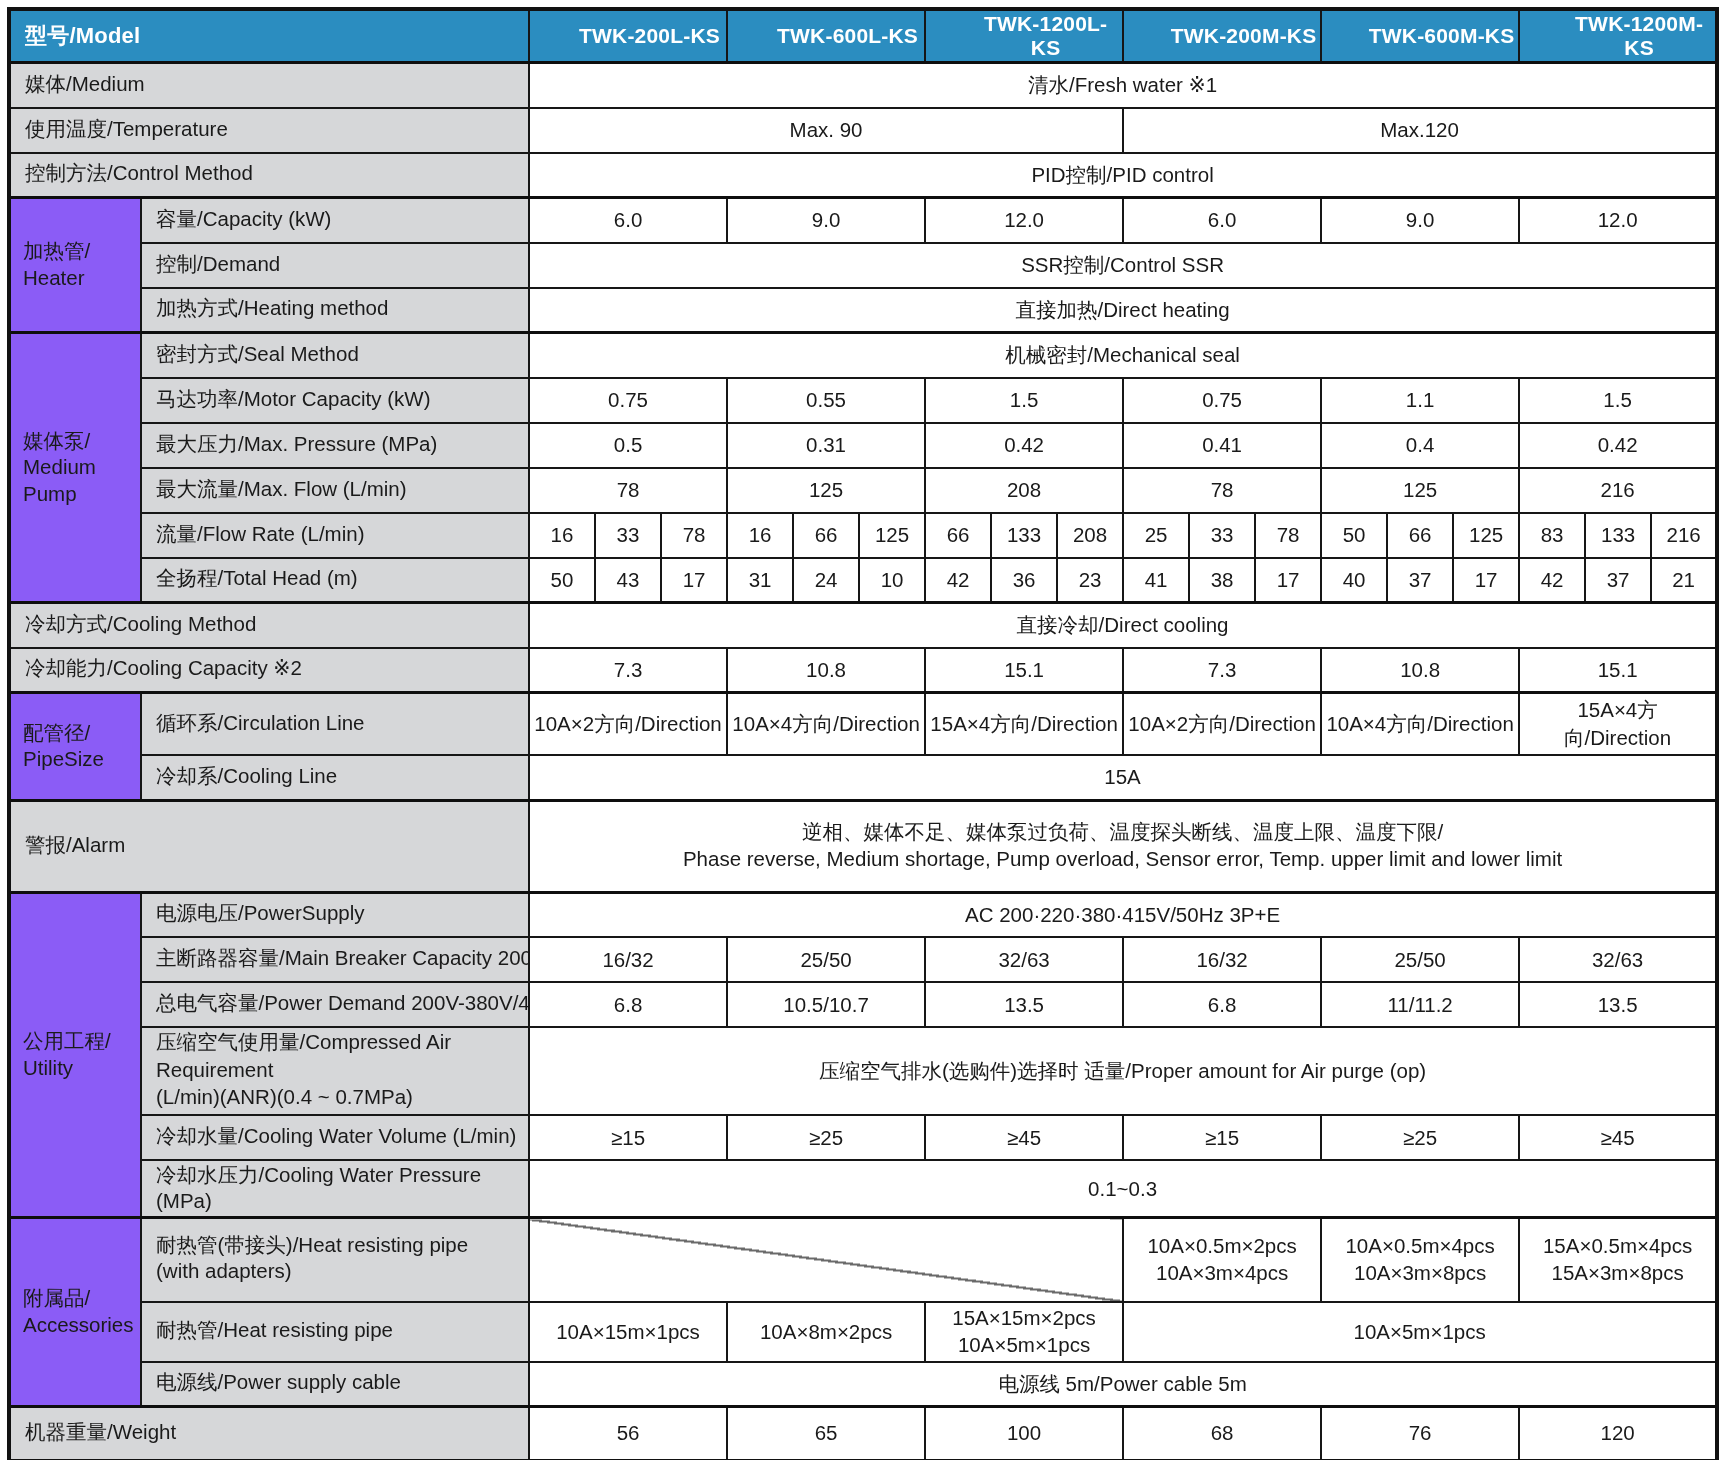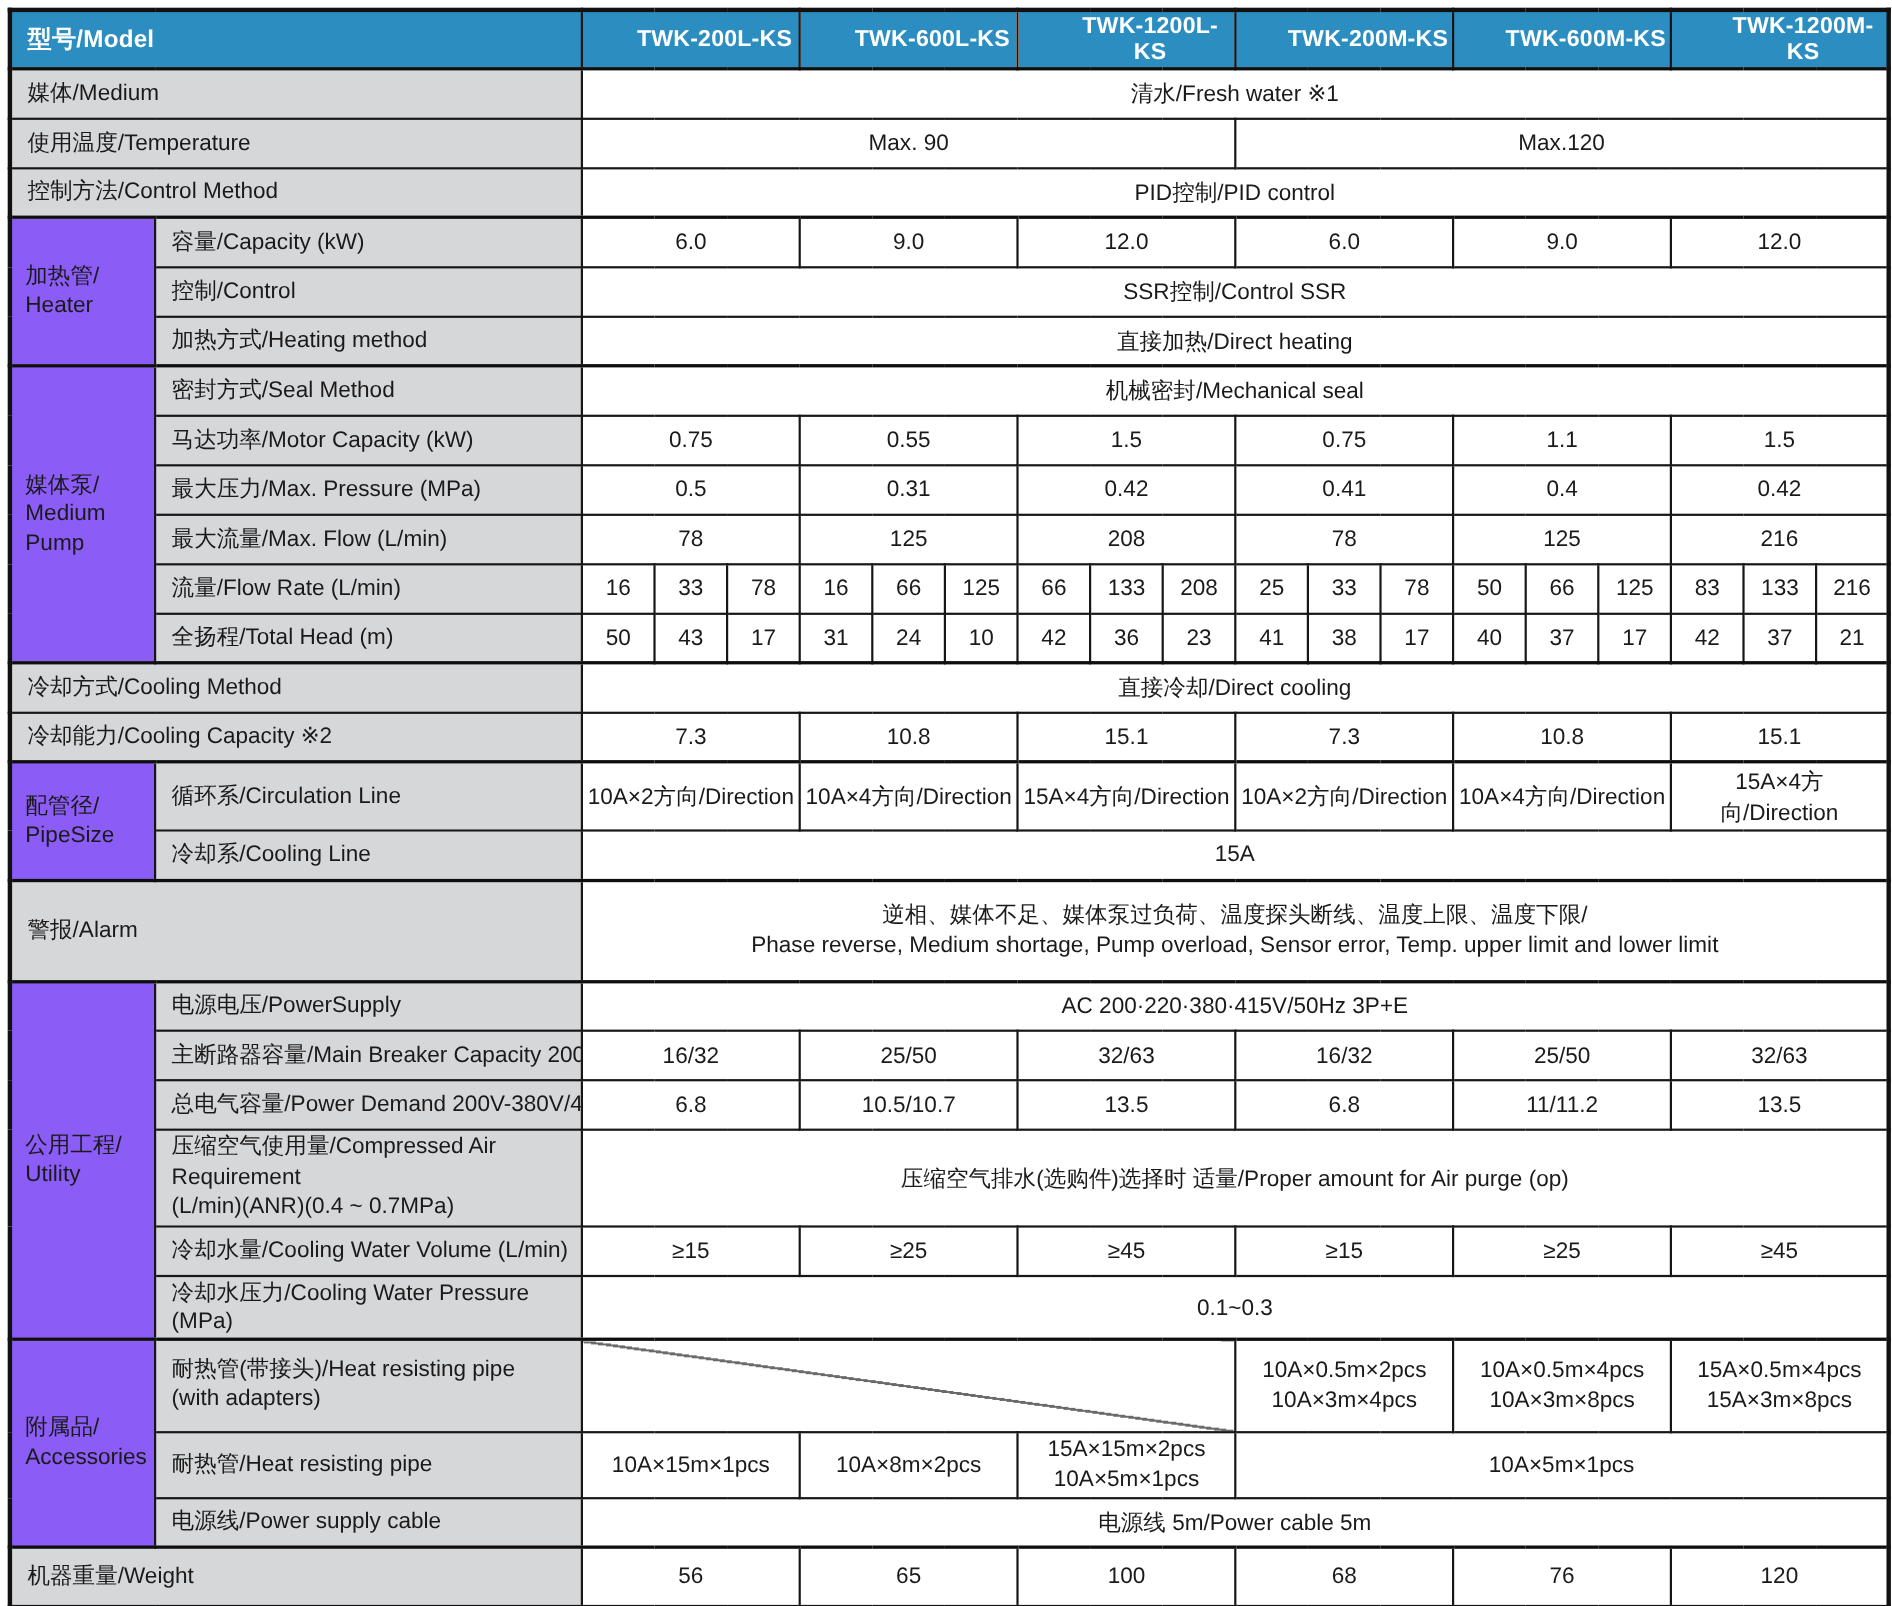--- a/index.html
+++ b/index.html
@@ -83,21 +83,21 @@
 Heater</td>
     <td class="lbl">容量/Capacity (kW)</td>
     <td class="val" colspan="3">6.0</td>
     <td class="val" colspan="3">9.0</td>
     <td class="val" colspan="3">12.0</td>
     <td class="val" colspan="3">6.0</td>
     <td class="val" colspan="3">9.0</td>
     <td class="val" colspan="3">12.0</td>
   </tr>
   <tr class="r45">
-    <td class="lbl">控制/Control</td>
+    <td class="lbl">控制/Demand</td>
     <td class="val" colspan="18">SSR控制/Control  SSR</td>
   </tr>
   <tr class="r45">
     <td class="lbl">加热方式/Heating method</td>
     <td class="val" colspan="18">直接加热/Direct heating</td>
   </tr>
 
   <tr class="r45 sec">
     <td class="grp" rowspan="6">媒体泵/
 Medium

